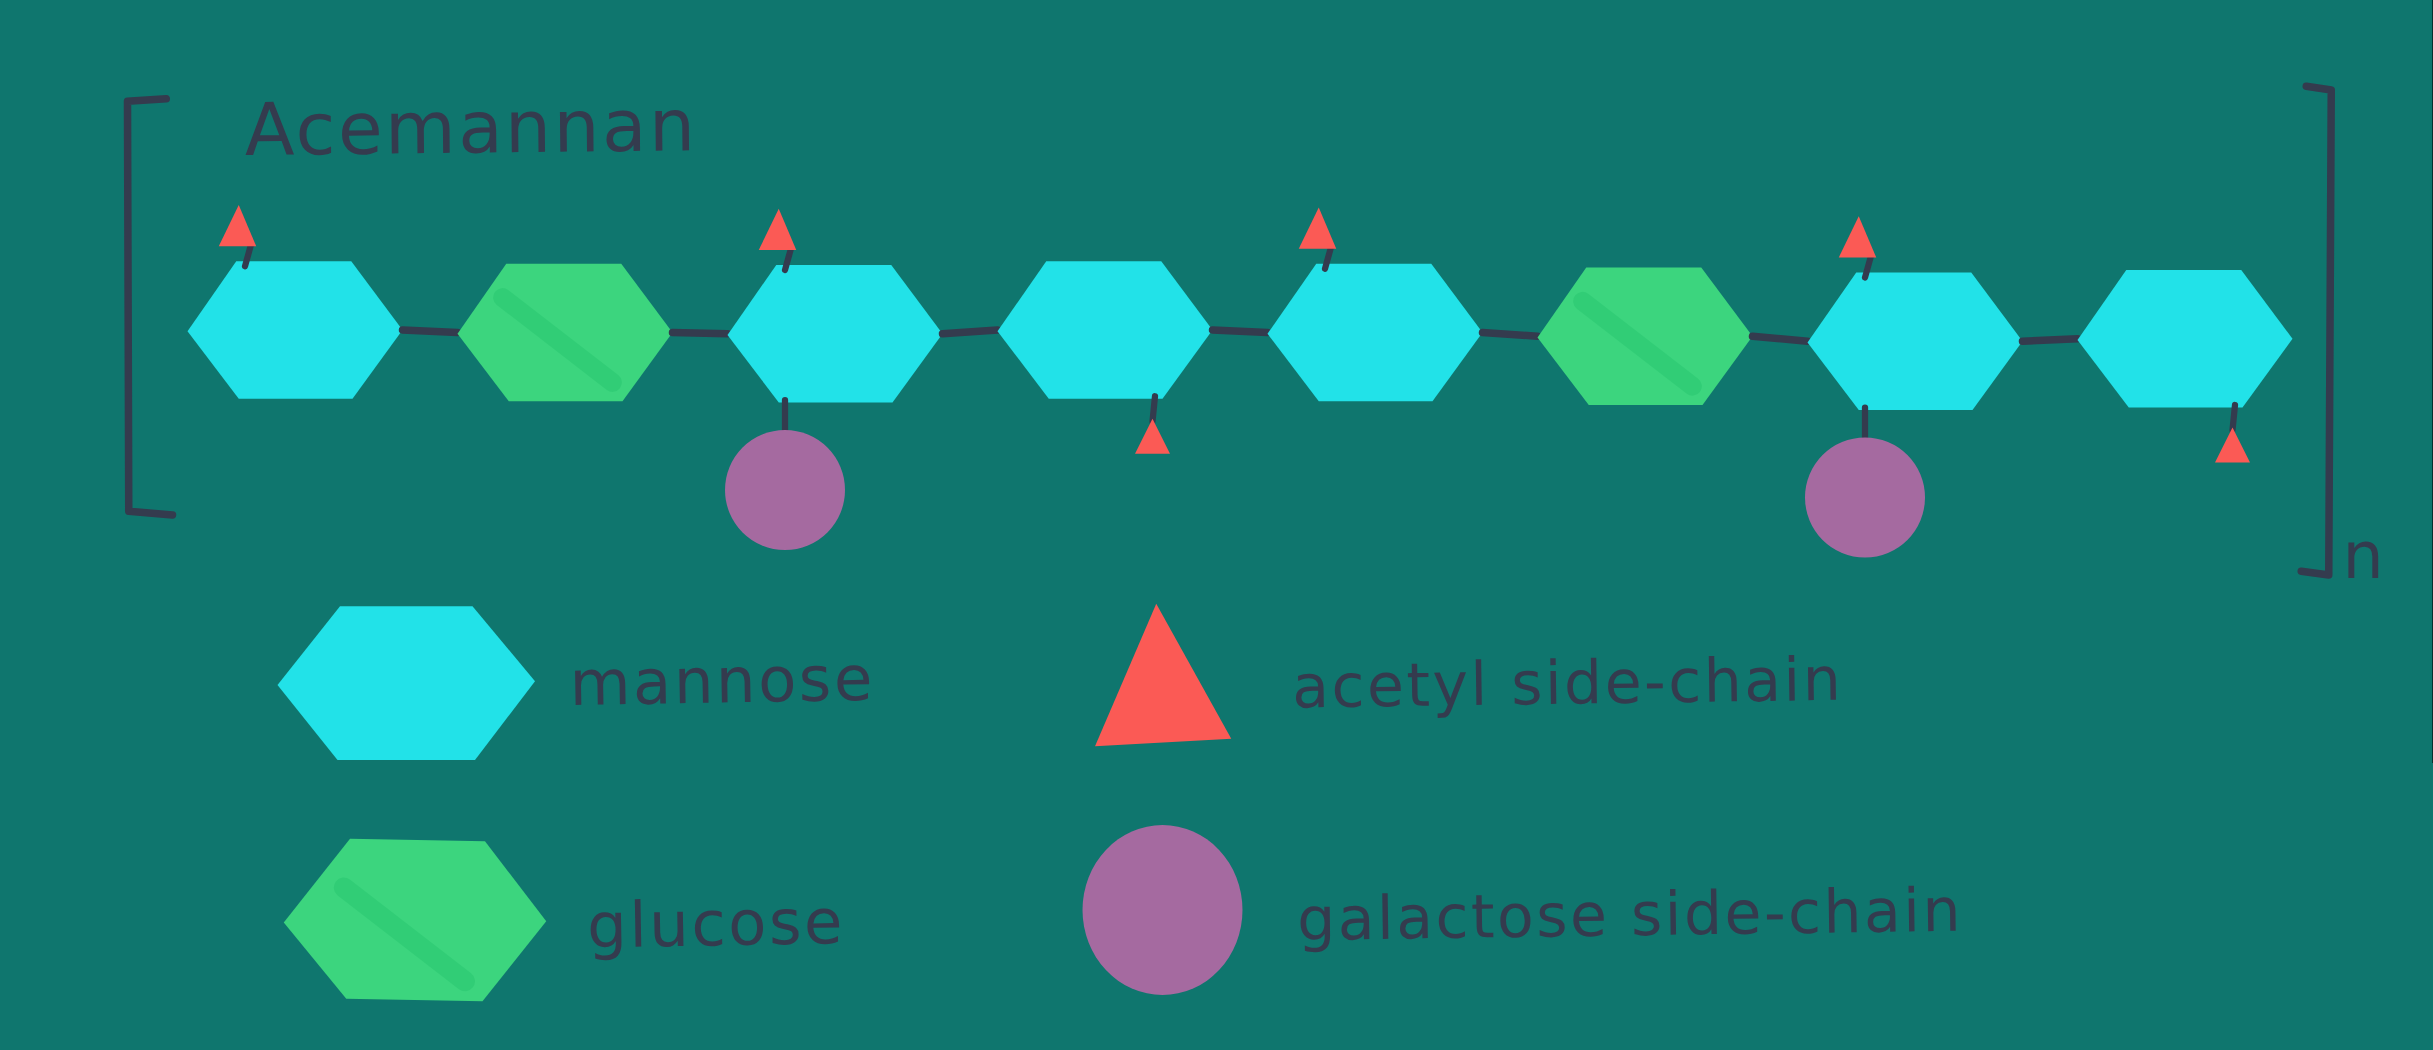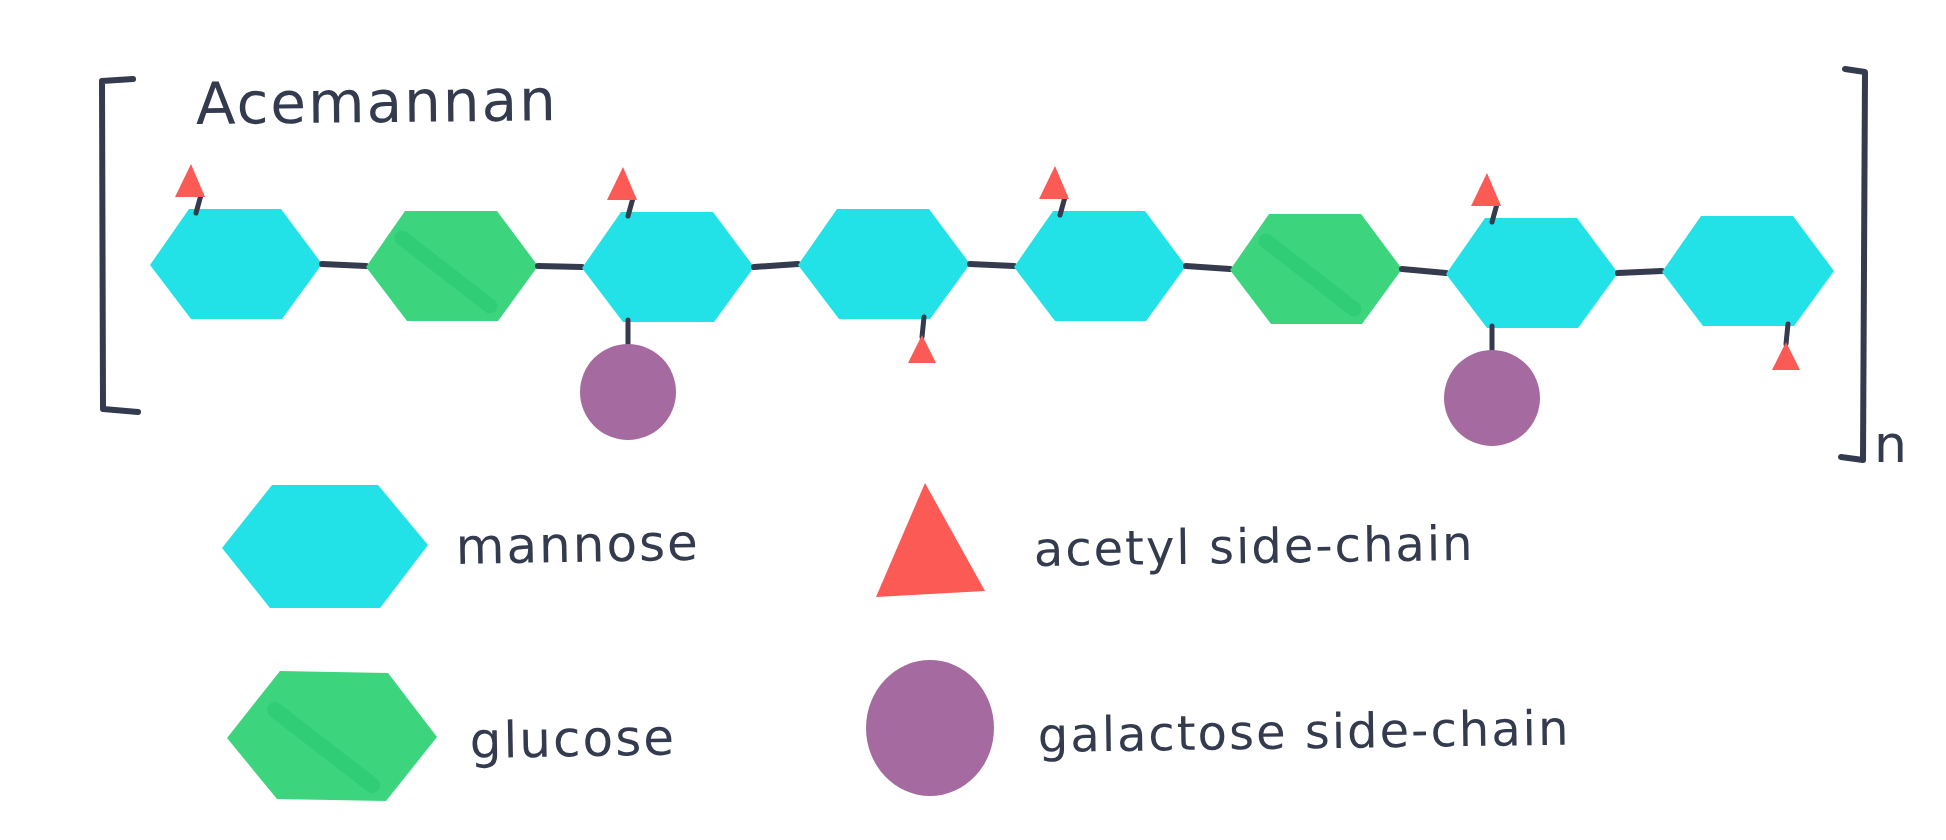--- a/index.html
+++ b/index.html
@@ -1,16 +1,16 @@
 <!DOCTYPE html>
 <html><head>
 <meta charset="utf-8">
 <style>
   html,body{margin:0;padding:0;background:#000;}
-  .stage{position:relative;width:1946px;height:840px;background:#ffffff;overflow:hidden;
+  .stage{position:relative;width:1946px;height:840px;background:#0f766e;overflow:hidden;
          font-family:"DejaVu Sans",sans-serif;}
   svg text{font-family:"DejaVu Sans",sans-serif;}
   .hand{letter-spacing:2px;}
 </style>
 </head>
 <body>
 
 <div class="stage">
   <svg width="1946" height="840" viewBox="0 0 1946 840">
 

